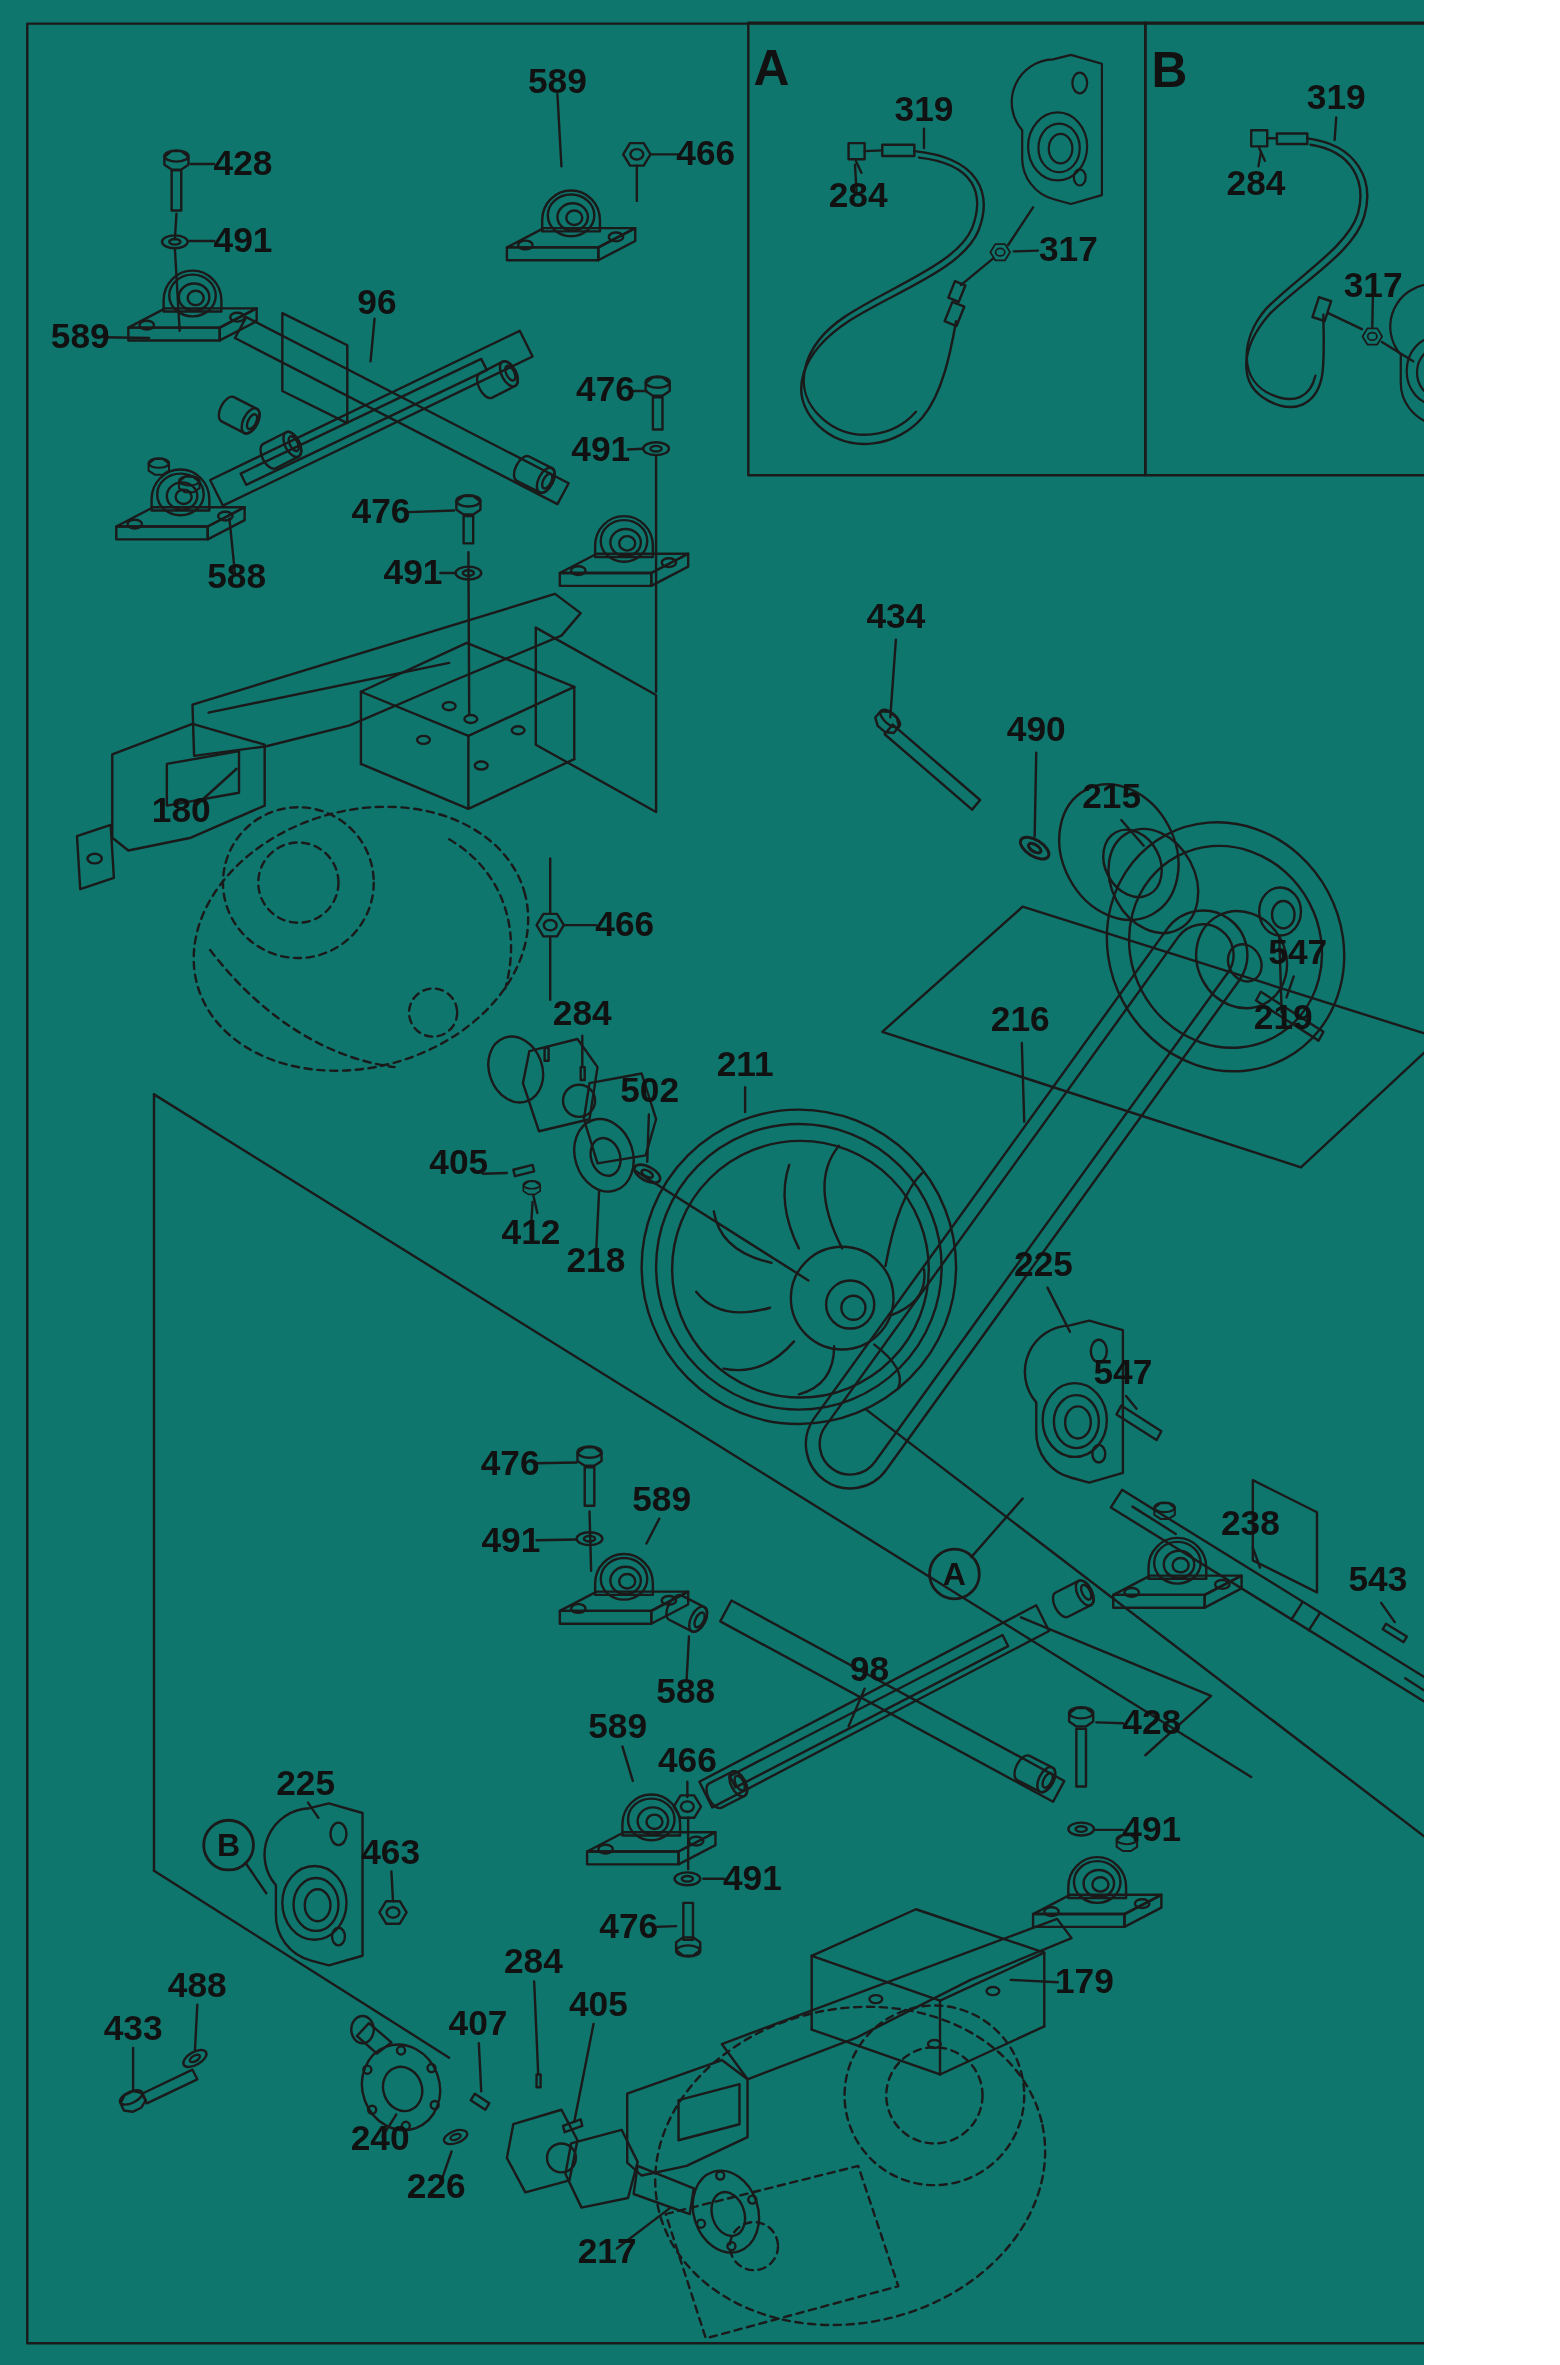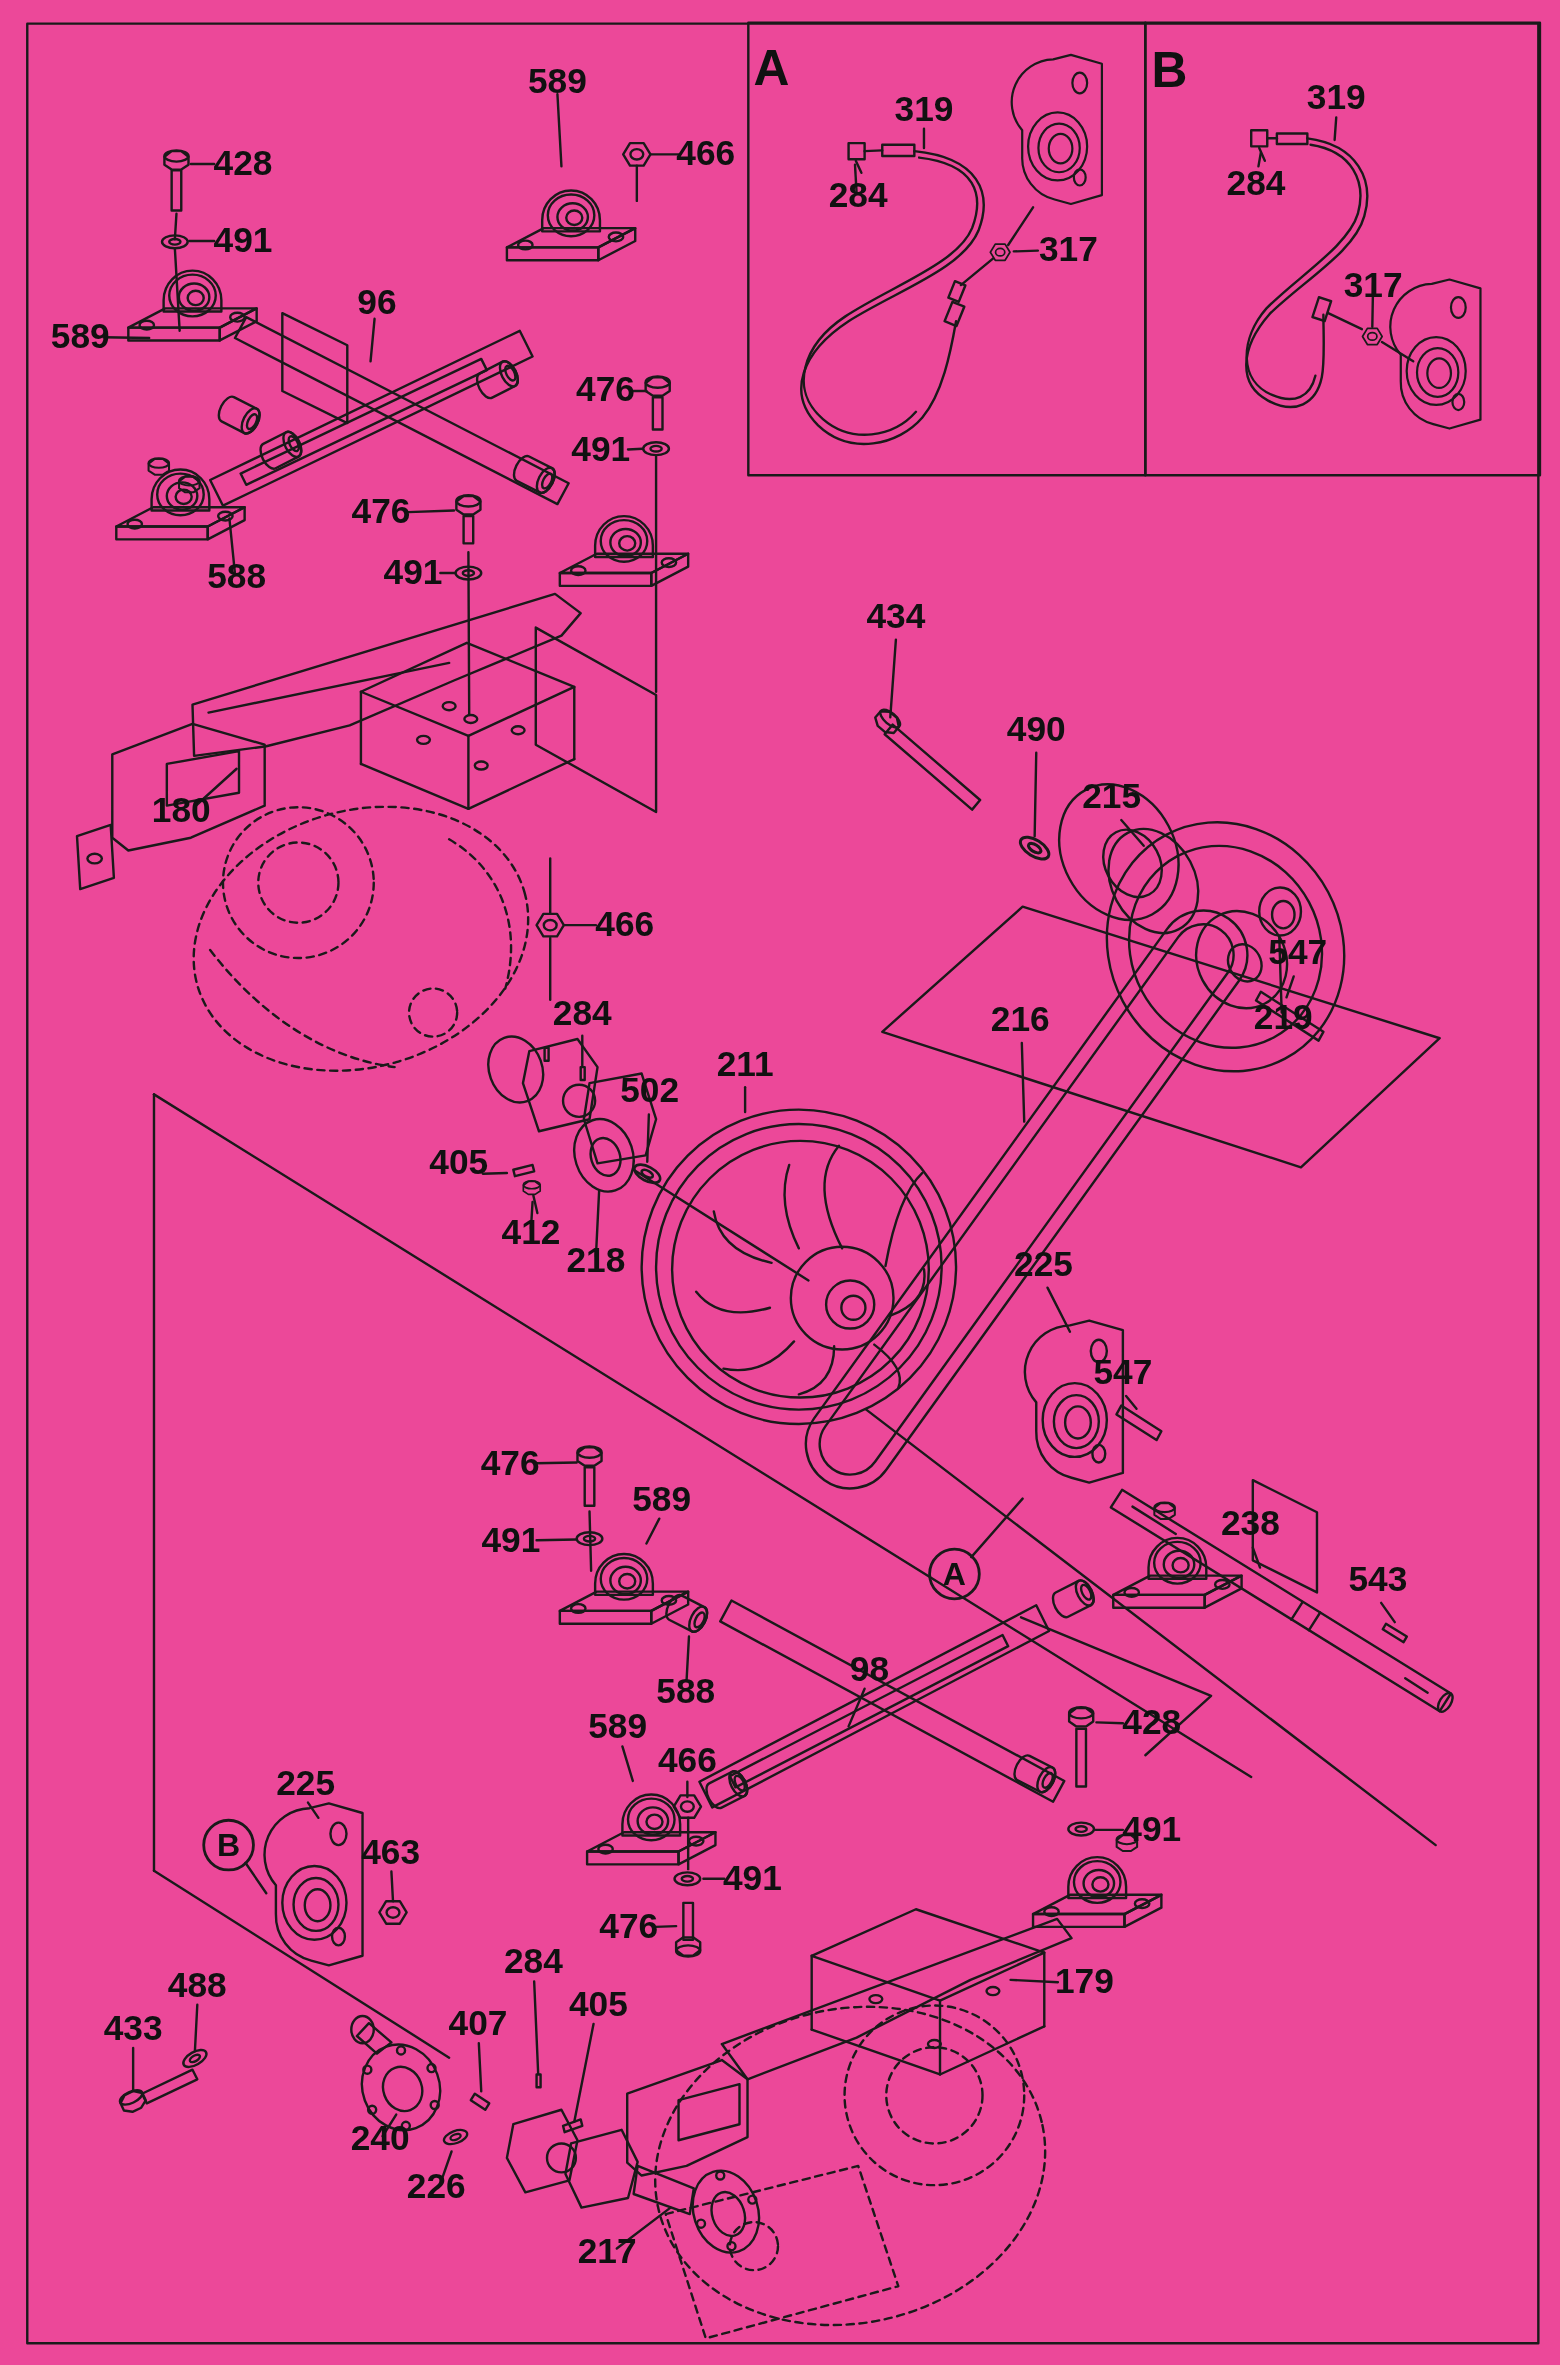--- a/index.html
+++ b/index.html
@@ -1,16 +1,16 @@
 <!DOCTYPE html>
 <html style="font-size:13px"><head>
 <meta charset="utf-8">
 <style>
   html,body{margin:0;padding:0;background:#fff;}
-  #page{position:relative;width:1560px;height:2366px;background:#ec4899;overflow:hidden;}
+  #page{position:relative;width:1424px;height:2366px;background:#0f766e;overflow:hidden;}
   svg{position:absolute;left:0;top:0;}
   .s path,.s line,.s polygon,.s polyline,.s ellipse,.s circle,.s rect{
     stroke:#1a1a1a;fill:none;stroke-width:3;stroke-linejoin:round;stroke-linecap:round;}
   .f{fill:#ffffff;}
   .d{stroke-dasharray:9 7;stroke-width:2.6;}
   .t{stroke-width:2;}
   .ld{stroke-width:2.6;}
   .bb{stroke-width:9;}
   .ib{stroke-width:5;fill:none;}
   text{font:700 44px "Liberation Sans", sans-serif;fill:#111;text-anchor:middle;}

